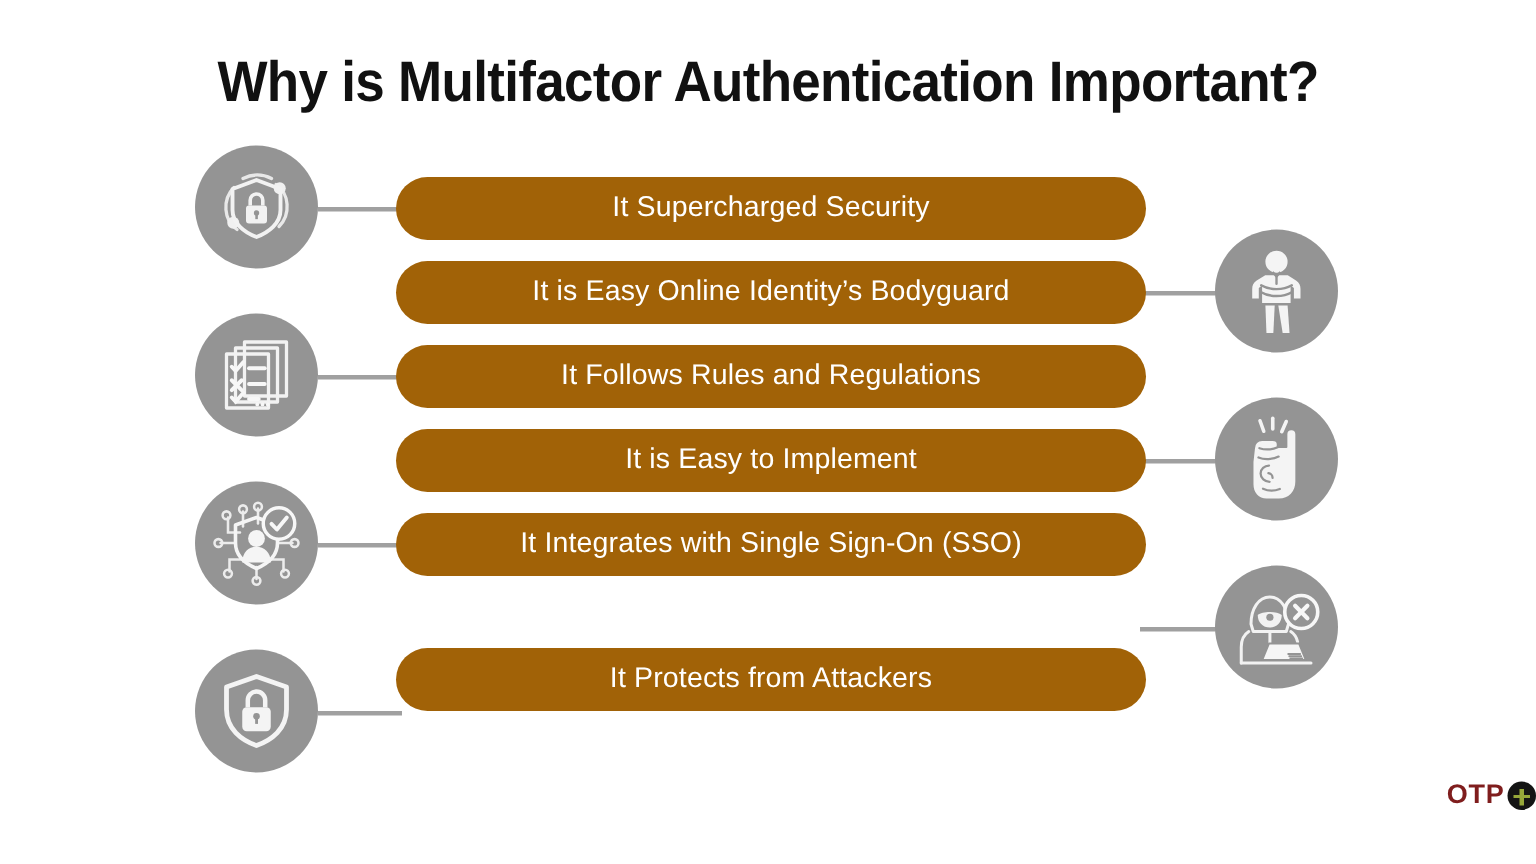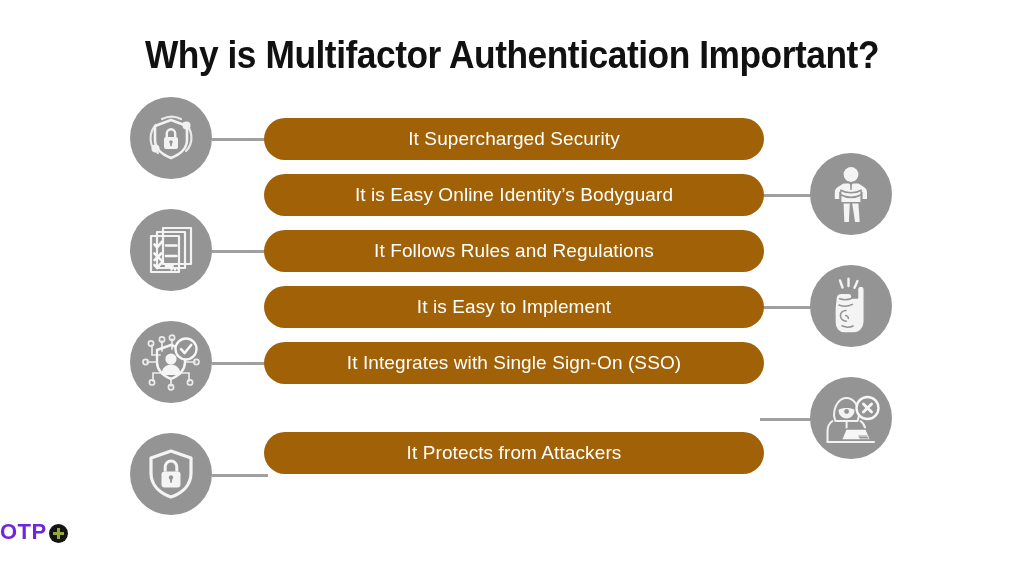--- a/index.html
+++ b/index.html
@@ -62,24 +62,24 @@
     display:flex;
     align-items:center;
     justify-content:center;
   }
   .icon-circle svg{display:block;}
 
   
   .logo{
     position:absolute;
     left:0;top:519px;width:1024px;
-    text-align:left;
-    font-size:22px;
+    text-align:right;
+    font-size:18px;
     font-weight:bold;
-    color:#6d28d9;
+    color:#7f1d1d;
     letter-spacing:0.5px;
   }
   .logo-wrap{display:inline-flex;align-items:center;gap:1px;}
   .logo-mark{
     display:inline-block;
     width:19px;height:19px;
     border-radius:50%;
     background:#141414;
     position:relative;
     margin-left:1px;

